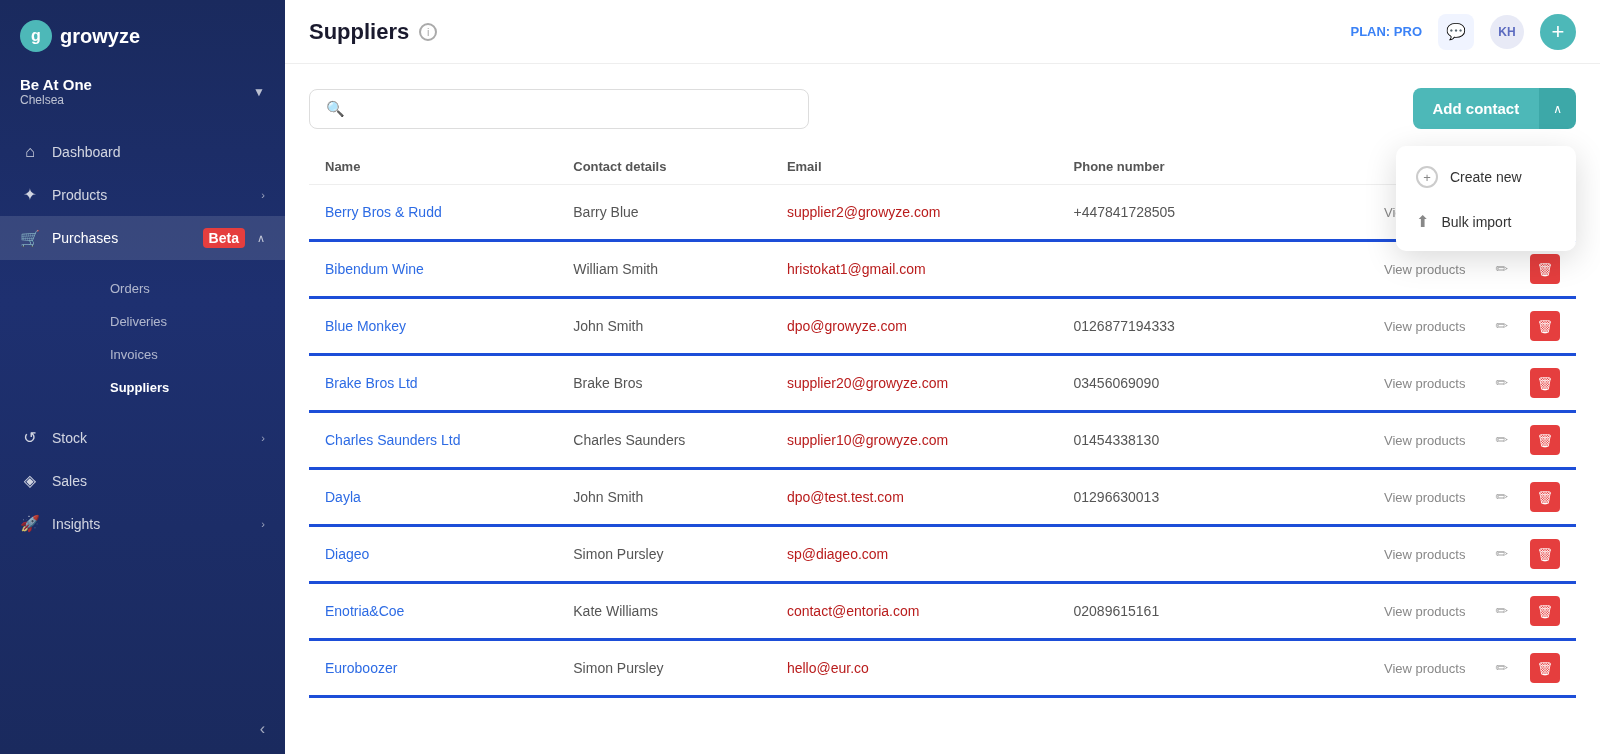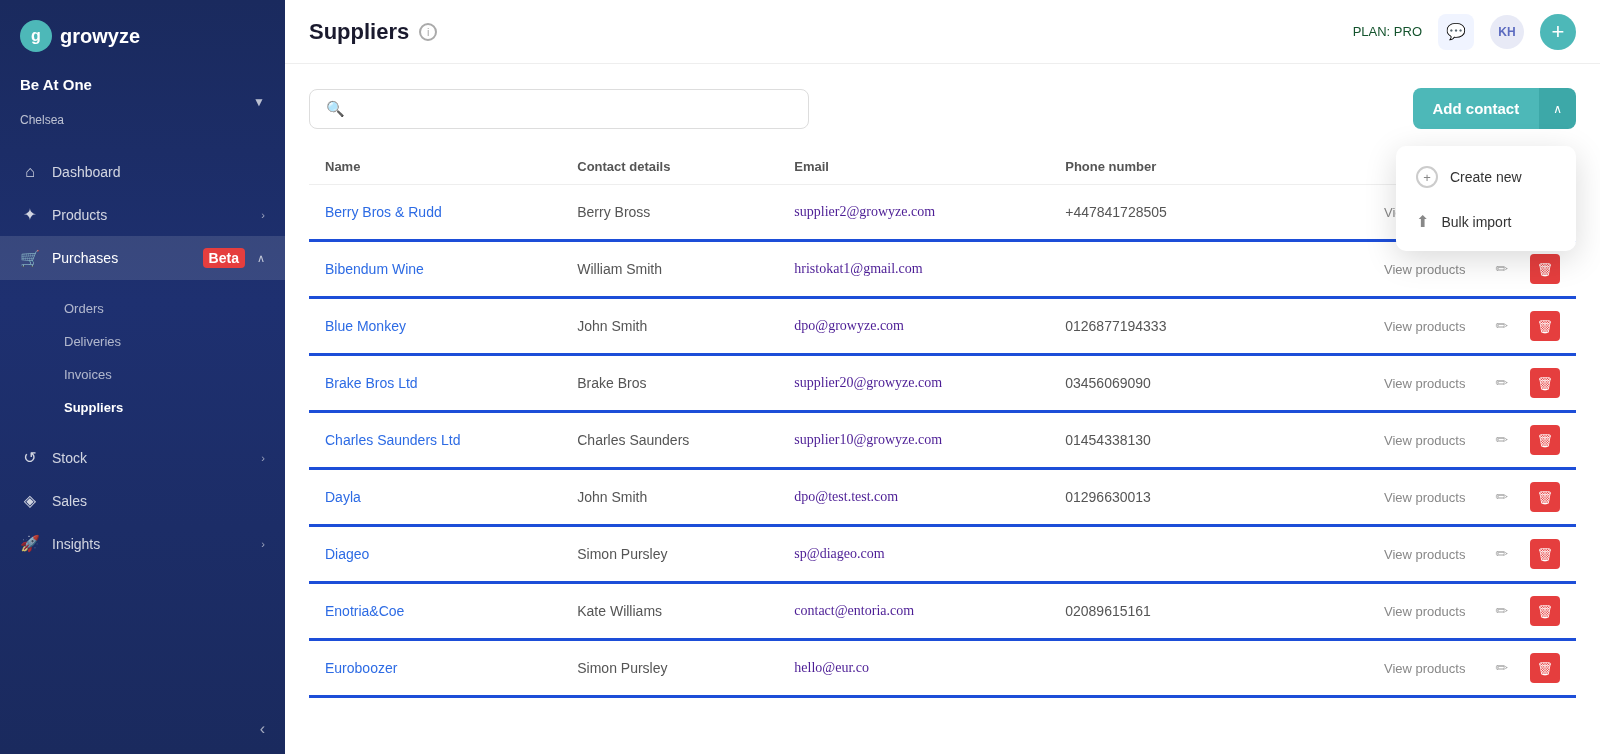--- a/index.html
+++ b/index.html
@@ -31,21 +31,21 @@
     }
     .logo-text { font-size: 20px; font-weight: 700; color: white; }
 
     .workspace-selector {
       padding: 8px 20px 16px 20px;
       display: flex;
       align-items: center;
       justify-content: space-between;
     }
     .workspace-info .workspace-name { font-size: 15px; font-weight: 600; }
-    .workspace-info .workspace-sub { font-size: 12px; opacity: 0.7; margin-top: 20px; }
+    .workspace-info .workspace-sub { font-size: 12px; opacity: 0.7; }
     .workspace-chevron { opacity: 0.7; font-size: 12px; }
 
     .sidebar-nav { flex: 1; padding: 8px 0; }
     .nav-item {
       display: flex;
       align-items: center;
       gap: 12px;
       padding: 12px 20px;
       cursor: pointer;
       font-size: 14px;
@@ -58,21 +58,21 @@
     .nav-item .nav-chevron { font-size: 11px; opacity: 0.7; }
     .nav-item .beta-badge {
       background: #e53e3e;
       color: white;
       font-size: 14px;
       padding: 2px 6px;
       border-radius: 4px;
       font-weight: 600;
     }
 
-    .sub-nav { padding: 12px; }
+    .sub-nav { padding: 12px; margin-left: 46px; }
     .sub-nav-item {
       display: block;
       padding: 9px 20px 9px 52px;
       font-size: 13px;
       color: rgba(255,255,255,0.65);
       cursor: pointer;
     }
     .sub-nav-item.active { color: white; font-weight: 600; }
 
     .sidebar-collapse {
@@ -107,21 +107,21 @@
     .info-icon {
       width: 18px; height: 18px;
       border: 2px solid #aaa;
       border-radius: 50%;
       display: flex; align-items: center; justify-content: center;
       font-size: 11px; color: #aaa; cursor: pointer;
     }
 
     .top-bar-right { display: flex; align-items: center; gap: 16px; }
     .plan-label { font-size: 13px; color: #666; }
-    .plan-label span { font-weight: 400; color: #14532d; }
+    .plan-label span { font-weight: 700; color: #3b82f6; }
     .chat-icon-btn {
       width: 36px; height: 36px;
       background: #f0f4ff;
       border-radius: 8px;
       display: flex; align-items: center; justify-content: center;
       cursor: pointer; font-size: 16px;
     }
     .avatar {
       width: 34px; height: 34px;
       background: #e8eaf6;
@@ -234,21 +234,21 @@
       padding: 10px 16px;
       font-size: 13px;
       font-weight: 600;
       color: #555;
       border-bottom: 1.5px solid #eee;
     }
     tbody tr { border-bottom: 3px solid #1d4ed8; }
     tbody td { padding: 12px 16px; font-size: 14px; color: #333; }
     tbody td.supplier-name { color: #2d6be4; font-weight: 500; }
     tbody td.contact { color: #555; }
-    tbody td.email { color: #4c1d95; font-family: Liberation Serif, serif; }
+    tbody td.email { color: #b91c1c; }
     tbody td.phone { color: #555; }
     .view-products-btn {
       background: none; border: none;
       color: #888; font-size: 13px; cursor: pointer; padding: 4px 8px;
     }
     .edit-icon-btn {
       background: none; border: none;
       color: #aaa; font-size: 15px; cursor: pointer; padding: 4px 6px;
     }
     .delete-icon-btn {
@@ -380,21 +380,21 @@
             <th>Name</th>
             <th>Contact details</th>
             <th>Email</th>
             <th>Phone number</th>
             <th></th>
           </tr>
         </thead>
         <tbody id="table-body">
         <tr>
       <td class="supplier-name">Berry Bros &amp; Rudd</td>
-      <td class="contact">Berry Bross</td>
+      <td class="contact">Barry Blue</td>
       <td class="email">supplier2@growyze.com</td>
       <td class="phone">+447841728505</td>
       <td>
         <div class="row-actions">
           <button class="view-products-btn">View products</button>
           <button class="edit-icon-btn">✏</button>
           <button class="delete-icon-btn">🗑</button>
         </div>
       </td>
     </tr>

